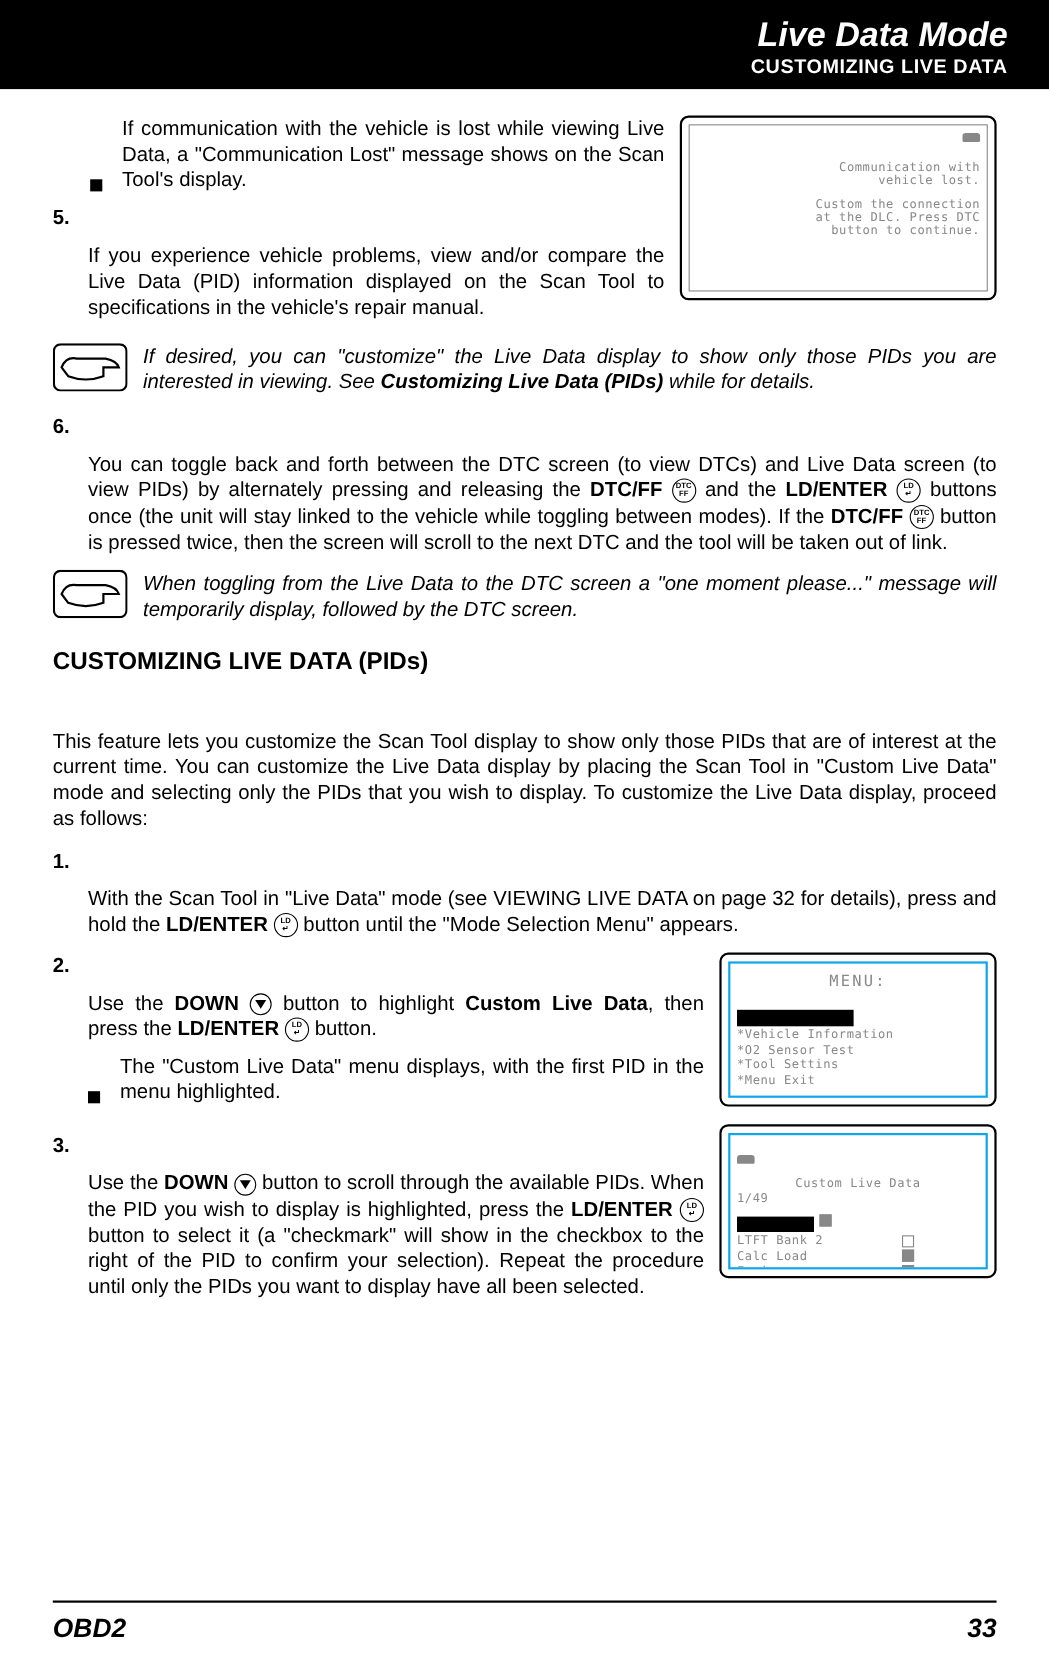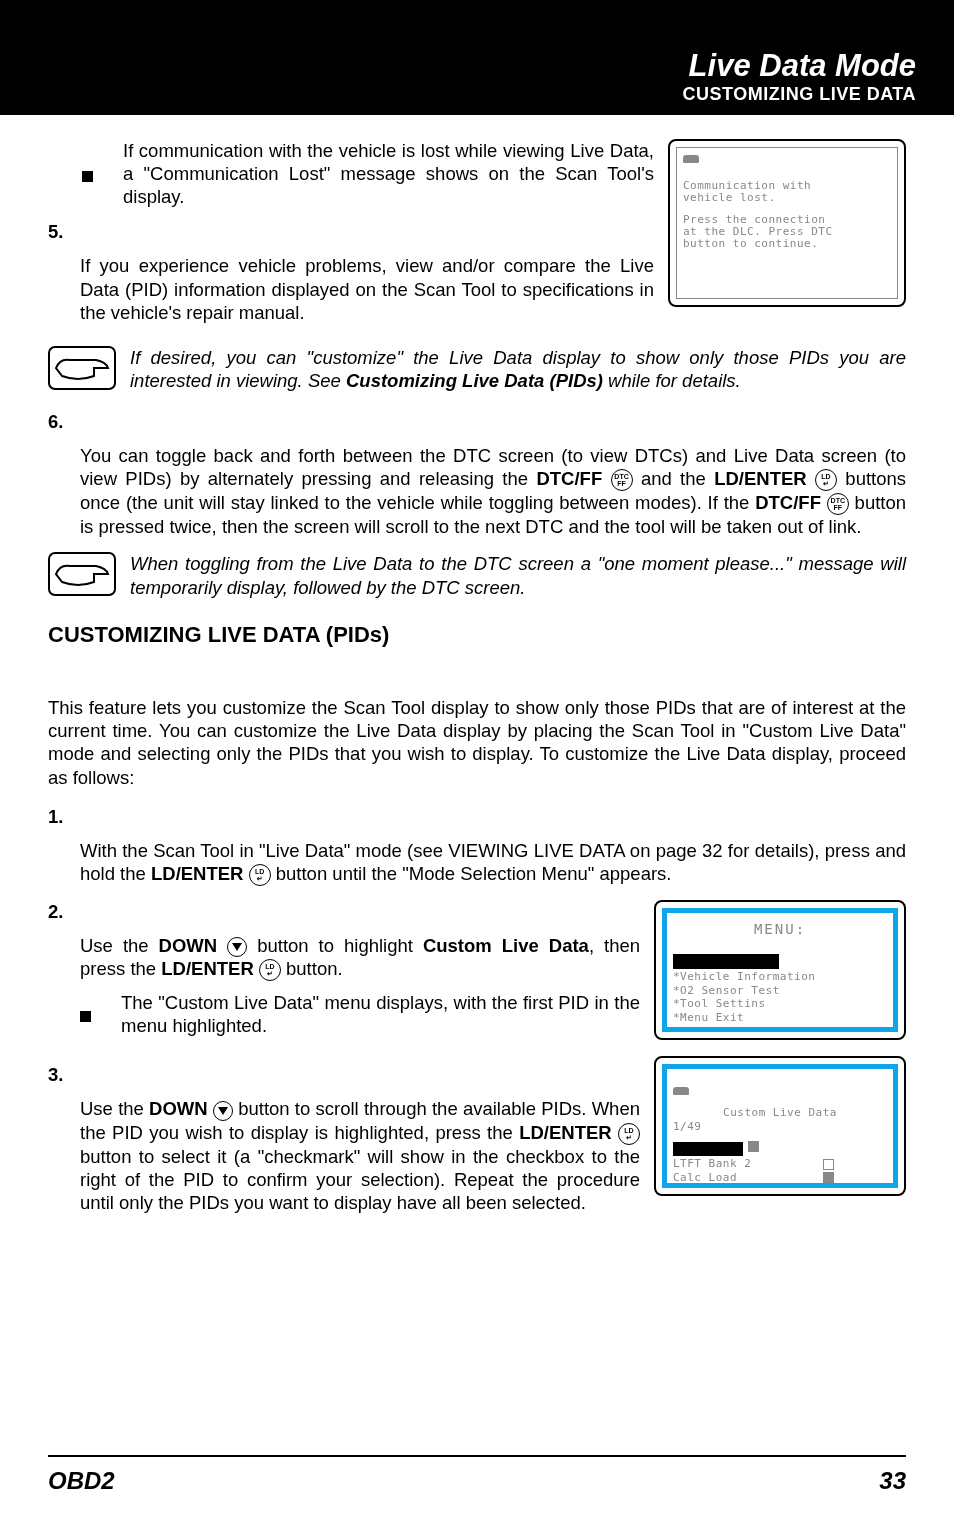--- a/index.html
+++ b/index.html
@@ -14,37 +14,35 @@
   .header-bar {
     background: #000;
     color: #fff;
     padding: 14px 38px 10px 0;
     text-align: right;
   }
   .header-title {
     font-style: italic;
     font-weight: bold;
     font-size: 31px;
-    margin-top: 34px;
   }
   .header-sub {
     font-weight: bold;
     font-size: 18px;
     letter-spacing: 0.5px;
   }
   .content {
     padding: 24px 48px 0 48px;
     font-size: 18.5px;
     line-height: 1.25;
   }
   .row {
     display: flex;
-    align-items: center;
+    align-items: flex-end;
     margin-bottom: 12px;
-    gap: 12px;
   }
   .bullet-square {
     display: inline-block;
     width: 11px;
     height: 11px;
     background: #000;
     margin-top: 5px;
     flex-shrink: 0;
   }
   .bullet-text {
@@ -60,31 +58,32 @@
     font-weight: bold;
     width: 32px;
     flex-shrink: 0;
   }
   .num-text {
     text-align: justify;
     flex: 1;
     margin-top: 34px;
   }
   .float-img {
-    width: 238px;
+    width: 288px;
     height: 150px;
     border: 2.5px solid #000;
     border-radius: 8px;
     padding: 6px;
     margin-left: 14px;
     float: right;
     font-family: monospace;
     font-size: 11px;
     line-height: 1.1;
     overflow: hidden;
+    text-align: right;
   }
   .float-img-inner {
     width: 100%;
     height: 100%;
     border: 1px solid #888;
     padding: 6px;
   }
   .pixel-text {
     font-family: monospace;
     font-size: 11px;
@@ -121,21 +120,21 @@
     width: 252px;
   }
   .scr-box {
     border: 2.5px solid #000;
     border-radius: 8px;
     padding: 6px;
     margin-bottom: 16px;
     background: #fff;
   }
   .scr-inner {
-    border: 5px solid #0ea5e9;
+    border: 2px solid #0ea5e9;
     padding: 8px 6px;
     height: 124px;
     overflow: hidden;
   }
   .menu-title-px {
     font-family: monospace;
     font-size: 14px;
     text-align: center;
     color: #888;
     letter-spacing: 2px;
@@ -213,21 +212,21 @@
 
 <div class="content">
 
   <div class="float-img" style="height:168px;">
     <div class="float-img-inner">
       <span class="car-icon"></span>
       <div style="height:14px"></div>
       <div class="pixel-text">Communication with</div>
       <div class="pixel-text">vehicle lost.</div>
       <div style="height:10px"></div>
-      <div class="pixel-text">Press the connection</div>
+      <div class="pixel-text">Custom the connection</div>
       <div class="pixel-text">at the DLC. Press DTC</div>
       <div class="pixel-text">button to continue.</div>
     </div>
   </div>
 
   <div class="row nested">
     <span class="bullet-square"></span>
     <div class="bullet-text">If communication with the vehicle is lost while viewing Live Data, a "Communication Lost" message shows on the Scan Tool's display.</div>
   </div>
 

